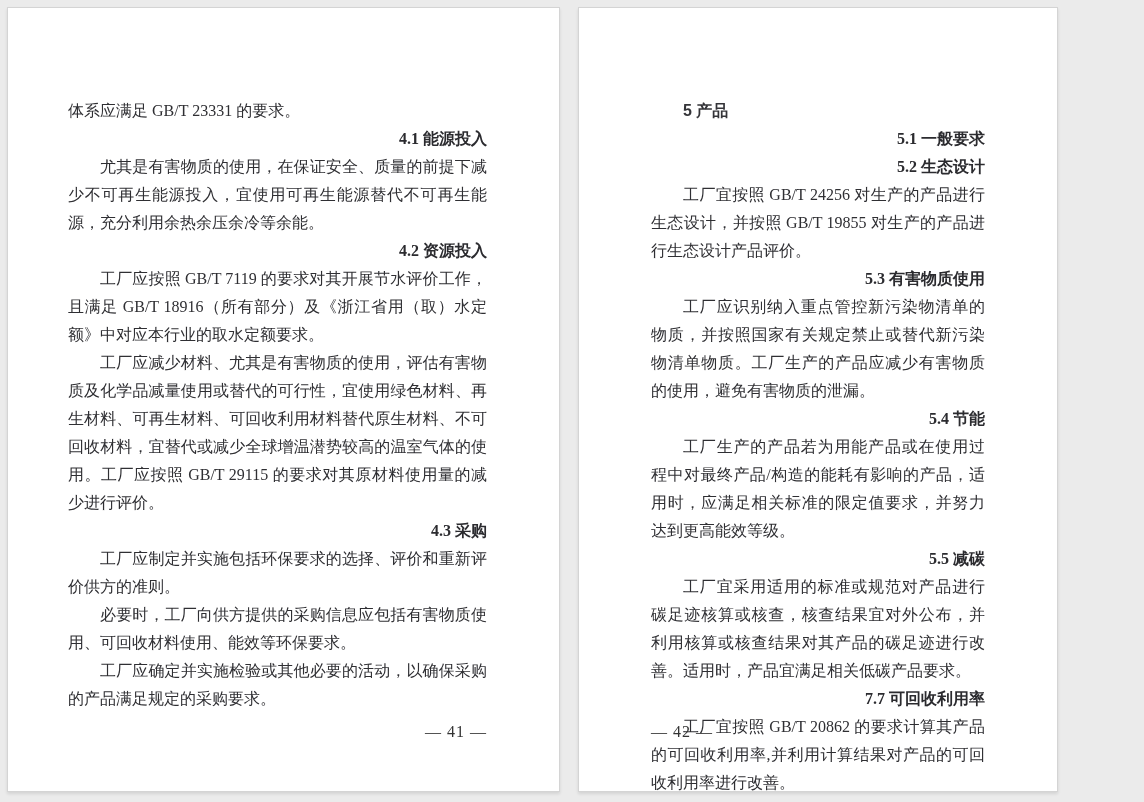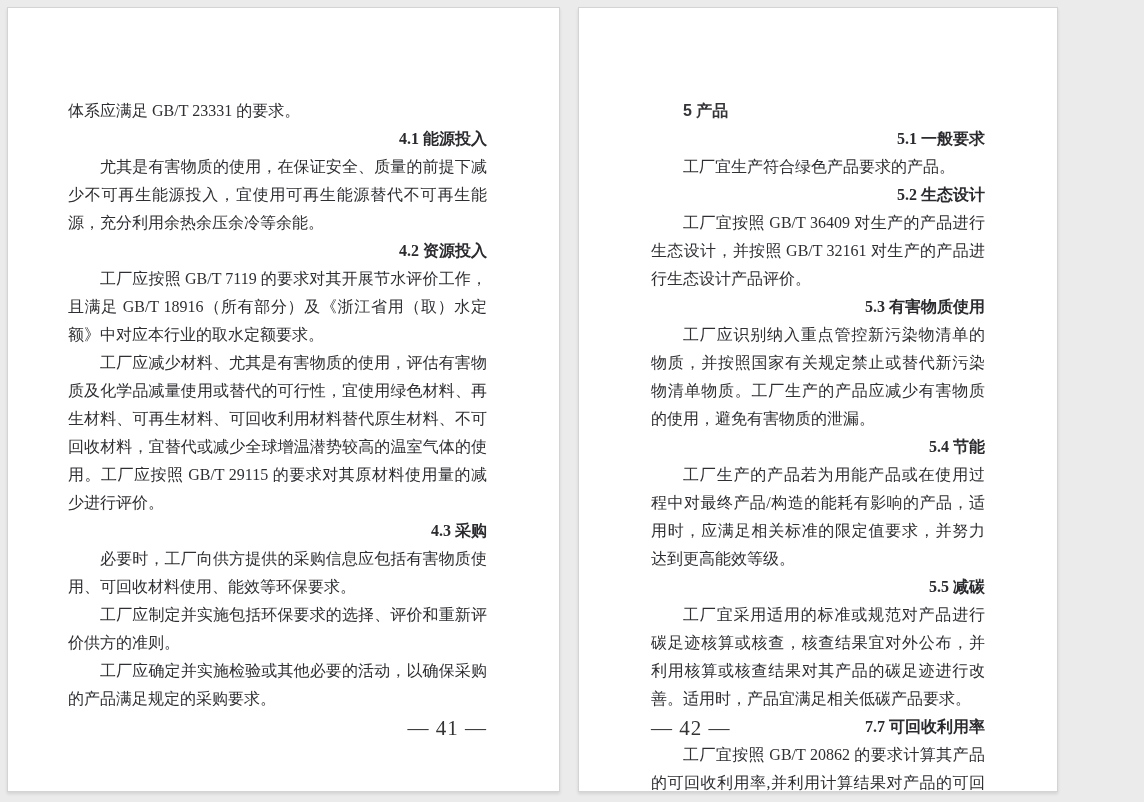--- a/index.html
+++ b/index.html
@@ -52,53 +52,52 @@
   }
   .h2 {
     text-indent: 2em;
     font-weight: 700;
     color: #2b2b2f;
     text-align: right;
   }
   .footer {
     position: absolute;
     bottom: 50px;
-    font-size: 21px;
+    font-size: 16px;
     color: #333;
     letter-spacing: 1px;
   }
   .page-left  .footer { right: 72px; text-align: right; }
   .page-right .footer { left: 72px;  text-align: right; }
 </style>
 </head>
 <body>
 
 <div class="page page-left">
   <div class="content">
     <div class="b cont">体系应满足 GB/T 23331 的要求。</div>
     <div class="b h2">4.1 能源投入</div>
     <div class="b para">尤其是有害物质的使用，在保证安全、质量的前提下减少不可再生能源投入，宜使用可再生能源替代不可再生能源，充分利用余热余压余冷等余能。</div>
     <div class="b h2">4.2 资源投入</div>
     <div class="b para">工厂应按照 GB/T 7119 的要求对其开展节水评价工作，且满足 GB/T 18916（所有部分）及《浙江省用（取）水定额》中对应本行业的取水定额要求。</div>
     <div class="b para">工厂应减少材料、尤其是有害物质的使用，评估有害物质及化学品减量使用或替代的可行性，宜使用绿色材料、再生材料、可再生材料、可回收利用材料替代原生材料、不可回收材料，宜替代或减少全球增温潜势较高的温室气体的使用。工厂应按照 GB/T 29115 的要求对其原材料使用量的减少进行评价。</div>
     <div class="b h2">4.3 采购</div>
+    <div class="b para">工厂应制定并实施包括环保要求的选择、评价和重新评价供方的准则。</div>
     <div class="b para">必要时，工厂向供方提供的采购信息应包括有害物质使用、可回收材料使用、能效等环保要求。</div>
-    <div class="b para">工厂应制定并实施包括环保要求的选择、评价和重新评价供方的准则。</div>
     <div class="b para">工厂应确定并实施检验或其他必要的活动，以确保采购的产品满足规定的采购要求。</div>
   </div>
   <div class="footer">— 41 —</div>
 </div>
 
 <div class="page page-right">
   <div class="content">
     <div class="b h1">5 产品</div>
     <div class="b h2">5.1 一般要求</div>
-    <div class="b para">工厂宜生产符合绿色产品要求的产品。</div>
     <div class="b h2">5.2 生态设计</div>
-    <div class="b para">工厂宜按照 GB/T 36409 对生产的产品进行生态设计，并按照 GB/T 32161 对生产的产品进行生态设计产品评价。</div>
+    <div class="b para">工厂宜按照 GB/T 24256 对生产的产品进行生态设计，并按照 GB/T 19855 对生产的产品进行生态设计产品评价。</div>
     <div class="b h2">5.3 有害物质使用</div>
     <div class="b para">工厂应识别纳入重点管控新污染物清单的物质，并按照国家有关规定禁止或替代新污染物清单物质。工厂生产的产品应减少有害物质的使用，避免有害物质的泄漏。</div>
     <div class="b h2">5.4 节能</div>
     <div class="b para">工厂生产的产品若为用能产品或在使用过程中对最终产品/构造的能耗有影响的产品，适用时，应满足相关标准的限定值要求，并努力达到更高能效等级。</div>
     <div class="b h2">5.5 减碳</div>
     <div class="b para">工厂宜采用适用的标准或规范对产品进行碳足迹核算或核查，核查结果宜对外公布，并利用核算或核查结果对其产品的碳足迹进行改善。适用时，产品宜满足相关低碳产品要求。</div>
     <div class="b h2">7.7 可回收利用率</div>
     <div class="b para">工厂宜按照 GB/T 20862 的要求计算其产品的可回收利用率,并利用计算结果对产品的可回收利用率进行改善。</div>
     <div class="b h1">6 环境排放</div>
   </div>

